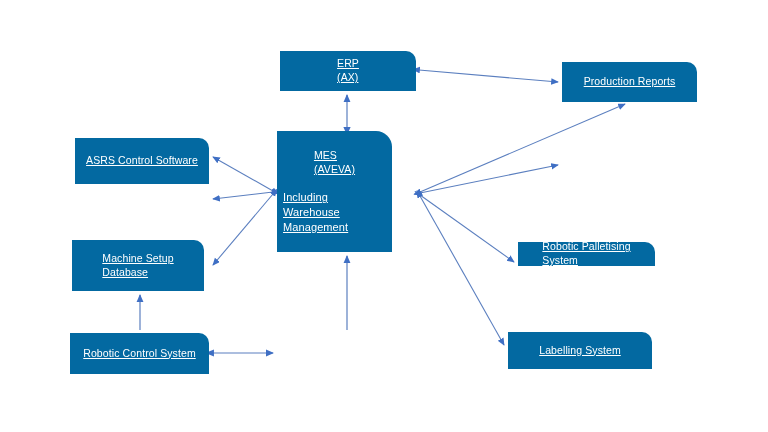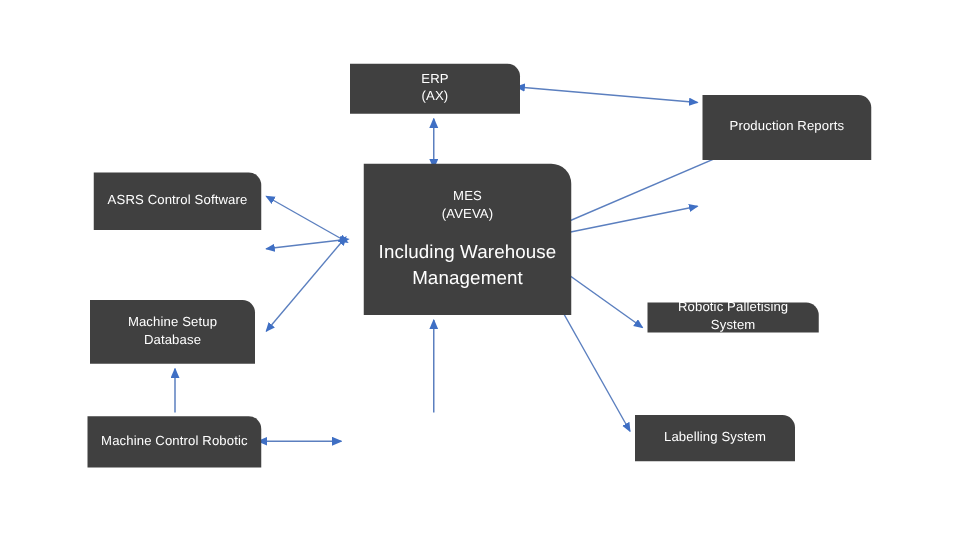--- a/index.html
+++ b/index.html
@@ -21,52 +21,52 @@
     position: absolute;
     left: 0;
     top: 0;
     width: 768px;
     height: 432px;
     pointer-events: none;
   }
   .node {
     position: absolute;
     box-sizing: border-box;
-    background: #404040;
+    background: #0369a1;
     color: #ffffff;
     display: flex;
     align-items: center;
     justify-content: center;
-    text-align: center;
     font-size: 10.5px;
     line-height: 1.32;
     letter-spacing: 0.1px;
     padding: 2px 6px;
     border-radius: 0 10px 0 0;
     z-index: 2;
+    text-decoration: underline;
   }
   .node .label {
     display: block;
     white-space: pre-line;
   }
   .node.mes {
     flex-direction: column;
     justify-content: center;
     border-radius: 0 16px 0 0;
   }
   .node.mes .label-main {
     display: block;
     white-space: pre-line;
     font-size: 10.5px;
     line-height: 1.34;
   }
   .node.mes .label-sub {
     display: block;
     white-space: pre-line;
-    font-size: 15px;
+    font-size: 11px;
     line-height: 1.34;
     margin-top: 14px;
   }
 </style>
 </head>
 <body>
 
 <div id="canvas">
 
   <svg id="edges" viewBox="0 0 768 432" width="768" height="432" xmlns="http://www.w3.org/2000/svg">
@@ -102,49 +102,49 @@
     <line x1="140" y1="330" x2="140" y2="295" stroke="#5B7FBF" stroke-width="1.2" marker-end="url(#ah)"></line>
 
     <line x1="213" y1="353" x2="273" y2="353" stroke="#5B7FBF" stroke-width="1.2" marker-end="url(#ah)" marker-start="url(#ah-start)"></line>
   </svg>
 
   <div class="node" style="left:280px; top:51px; width:136px; height:40px;">
     <span class="label">ERP
 (AX)</span>
   </div>
 
-  <div class="node" style="left:562px; top:76px; width:135px; height:52px;">
+  <div class="node" style="left:562px; top:62px; width:135px; height:40px;">
     <span class="label">Production Reports</span>
   </div>
 
   <div class="node" style="left:75px; top:138px; width:134px; height:46px;">
     <span class="label">ASRS Control Software</span>
   </div>
 
-  <div class="node mes" style="left:291px; top:131px; width:166px; height:121px;">
+  <div class="node mes" style="left:277px; top:131px; width:115px; height:121px;">
     <span class="label-main">MES
 (AVEVA)</span>
     <span class="label-sub">Including Warehouse
 Management</span>
   </div>
 
 
 
   <div class="node" style="left:72px; top:240px; width:132px; height:51px;">
     <span class="label">Machine Setup
 Database</span>
   </div>
 
   <div class="node" style="left:518px; top:242px; width:137px; height:24px;">
     <span class="label">Robotic Palletising
 System</span>
   </div>
 
-  <div class="node" style="left:508px; top:332px; width:128px; height:37px;">
+  <div class="node" style="left:508px; top:332px; width:144px; height:37px;">
     <span class="label">Labelling System</span>
   </div>
 
   <div class="node" style="left:70px; top:333px; width:139px; height:41px;">
-    <span class="label">Machine Control Robotic</span>
+    <span class="label">Robotic Control System</span>
   </div>
 
 
 </div>
 
 </body></html>

